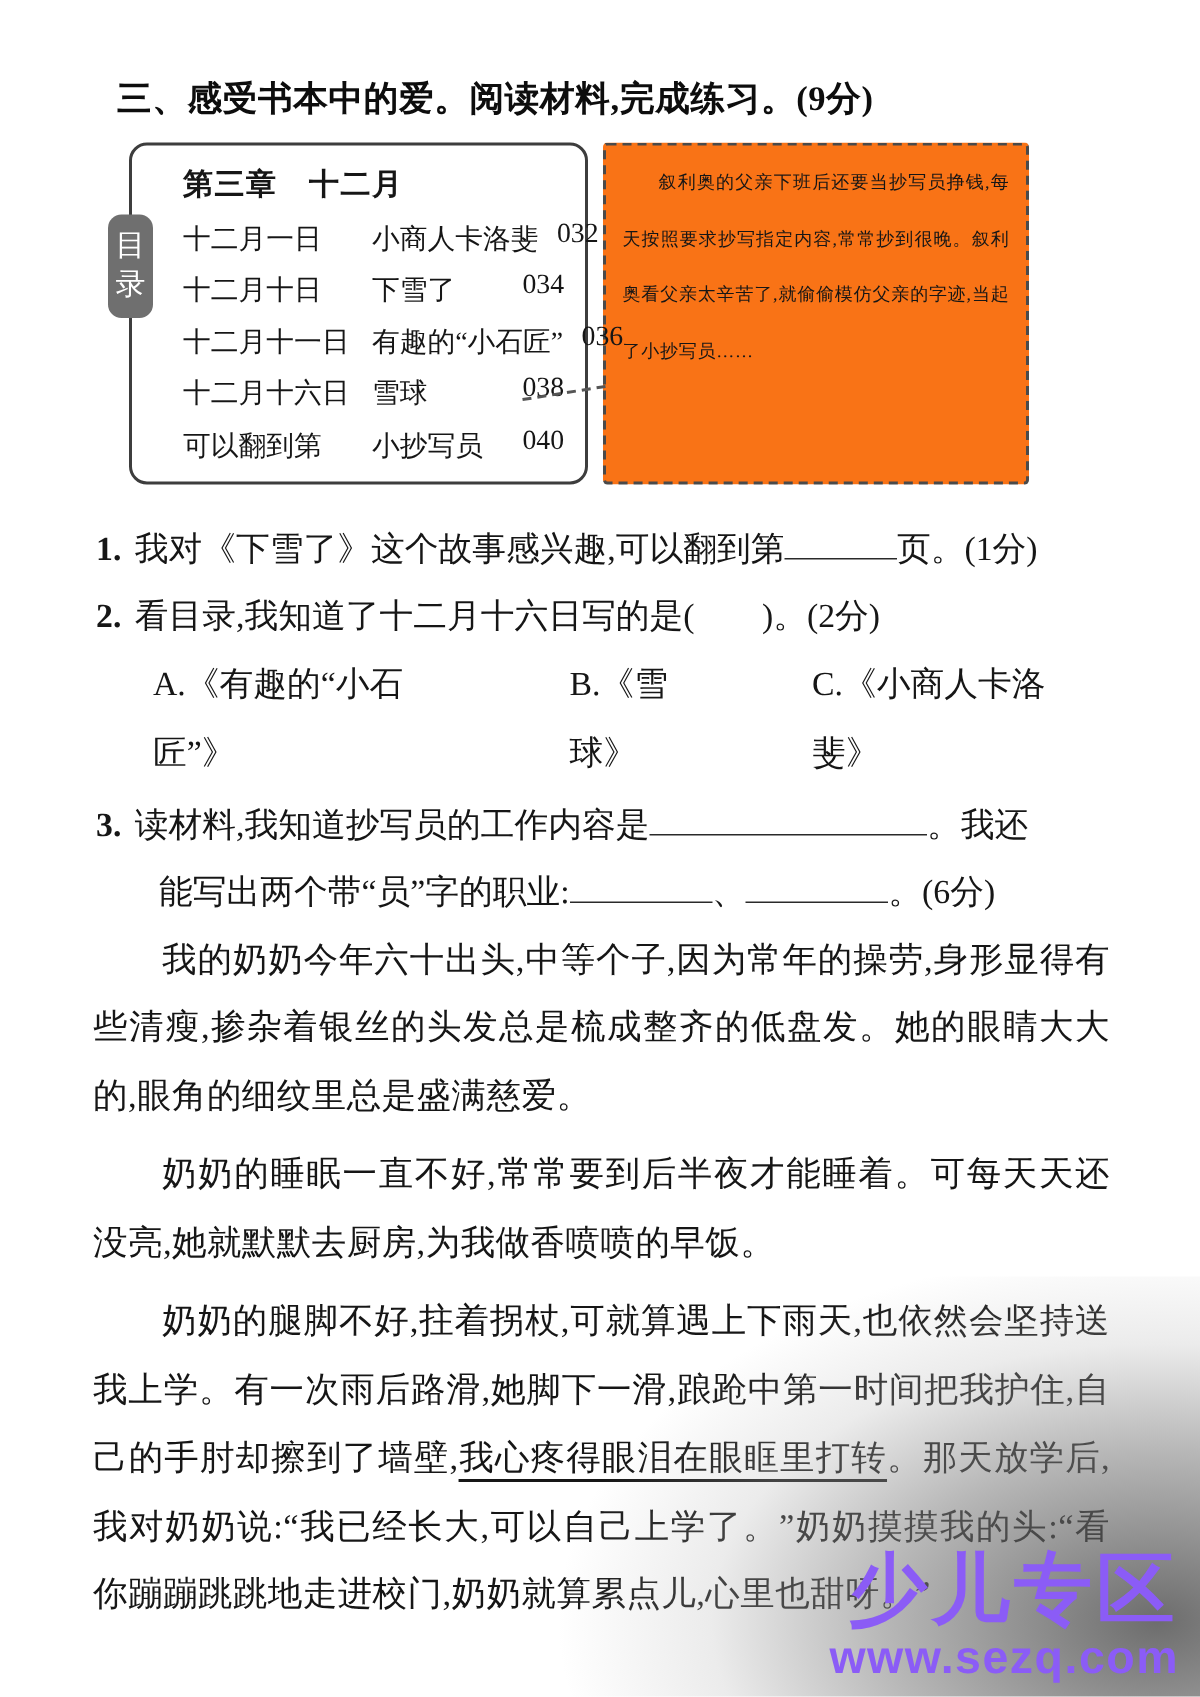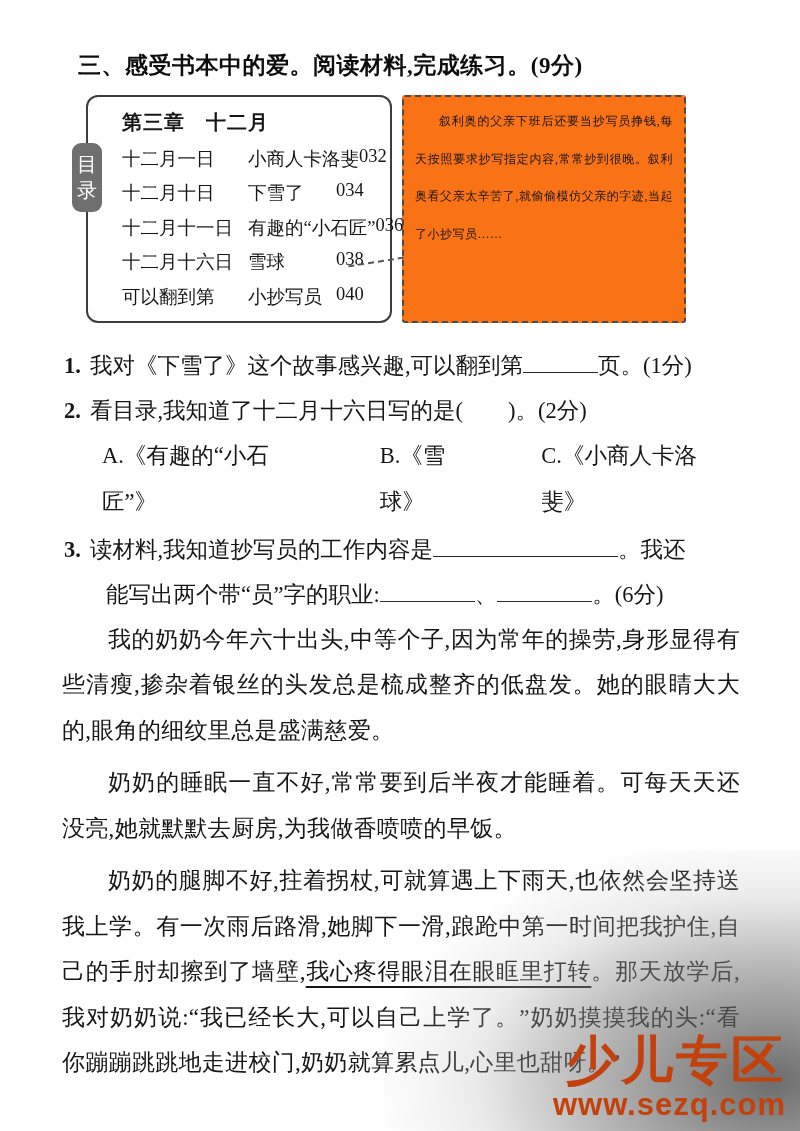--- a/index.html
+++ b/index.html
@@ -60,21 +60,21 @@
     margin: 2px 0 4px 0;
   }
   .toc-row {
     display: flex;
     font-size: 18.5px;
     margin-top: 9.5px;
     white-space: nowrap;
   }
   .toc-date { width: 126px; flex: none; }
   .toc-name { flex: 1; }
-  .toc-page { width: 40px; flex: none; }
+  .toc-page { width: 40px; flex: none; text-align: right; }
 
   .material-box {
     width: 284px;
     border: 2px dashed #4a4a4a;
     border-radius: 3px;
     padding: 6px 11px 4px 11px;
     box-sizing: border-box;
     font-size: 12px;
     line-height: 37.5px;
     text-indent: 2em;
@@ -136,21 +136,21 @@
       rgba(72,72,72,0.80) 0%,
       rgba(125,125,125,0.55) 34%,
       rgba(185,185,185,0.28) 55%,
       rgba(255,255,255,0) 74%);
     pointer-events: none;
   }
   .watermark {
     position: absolute;
     right: 14px; bottom: 8px;
     text-align: right;
-    color: #c2410c;
+    color: #8b5cf6;
     font-family: "Liberation Sans", sans-serif;
     font-weight: 700;
     pointer-events: none;
   }
   .wm-brand { font-size: 52px; letter-spacing: 3px; line-height: 54px; }
   .wm-url   { font-size: 31px; letter-spacing: 1px; line-height: 36px; }
 </style>
 </head>
 <body>
 

